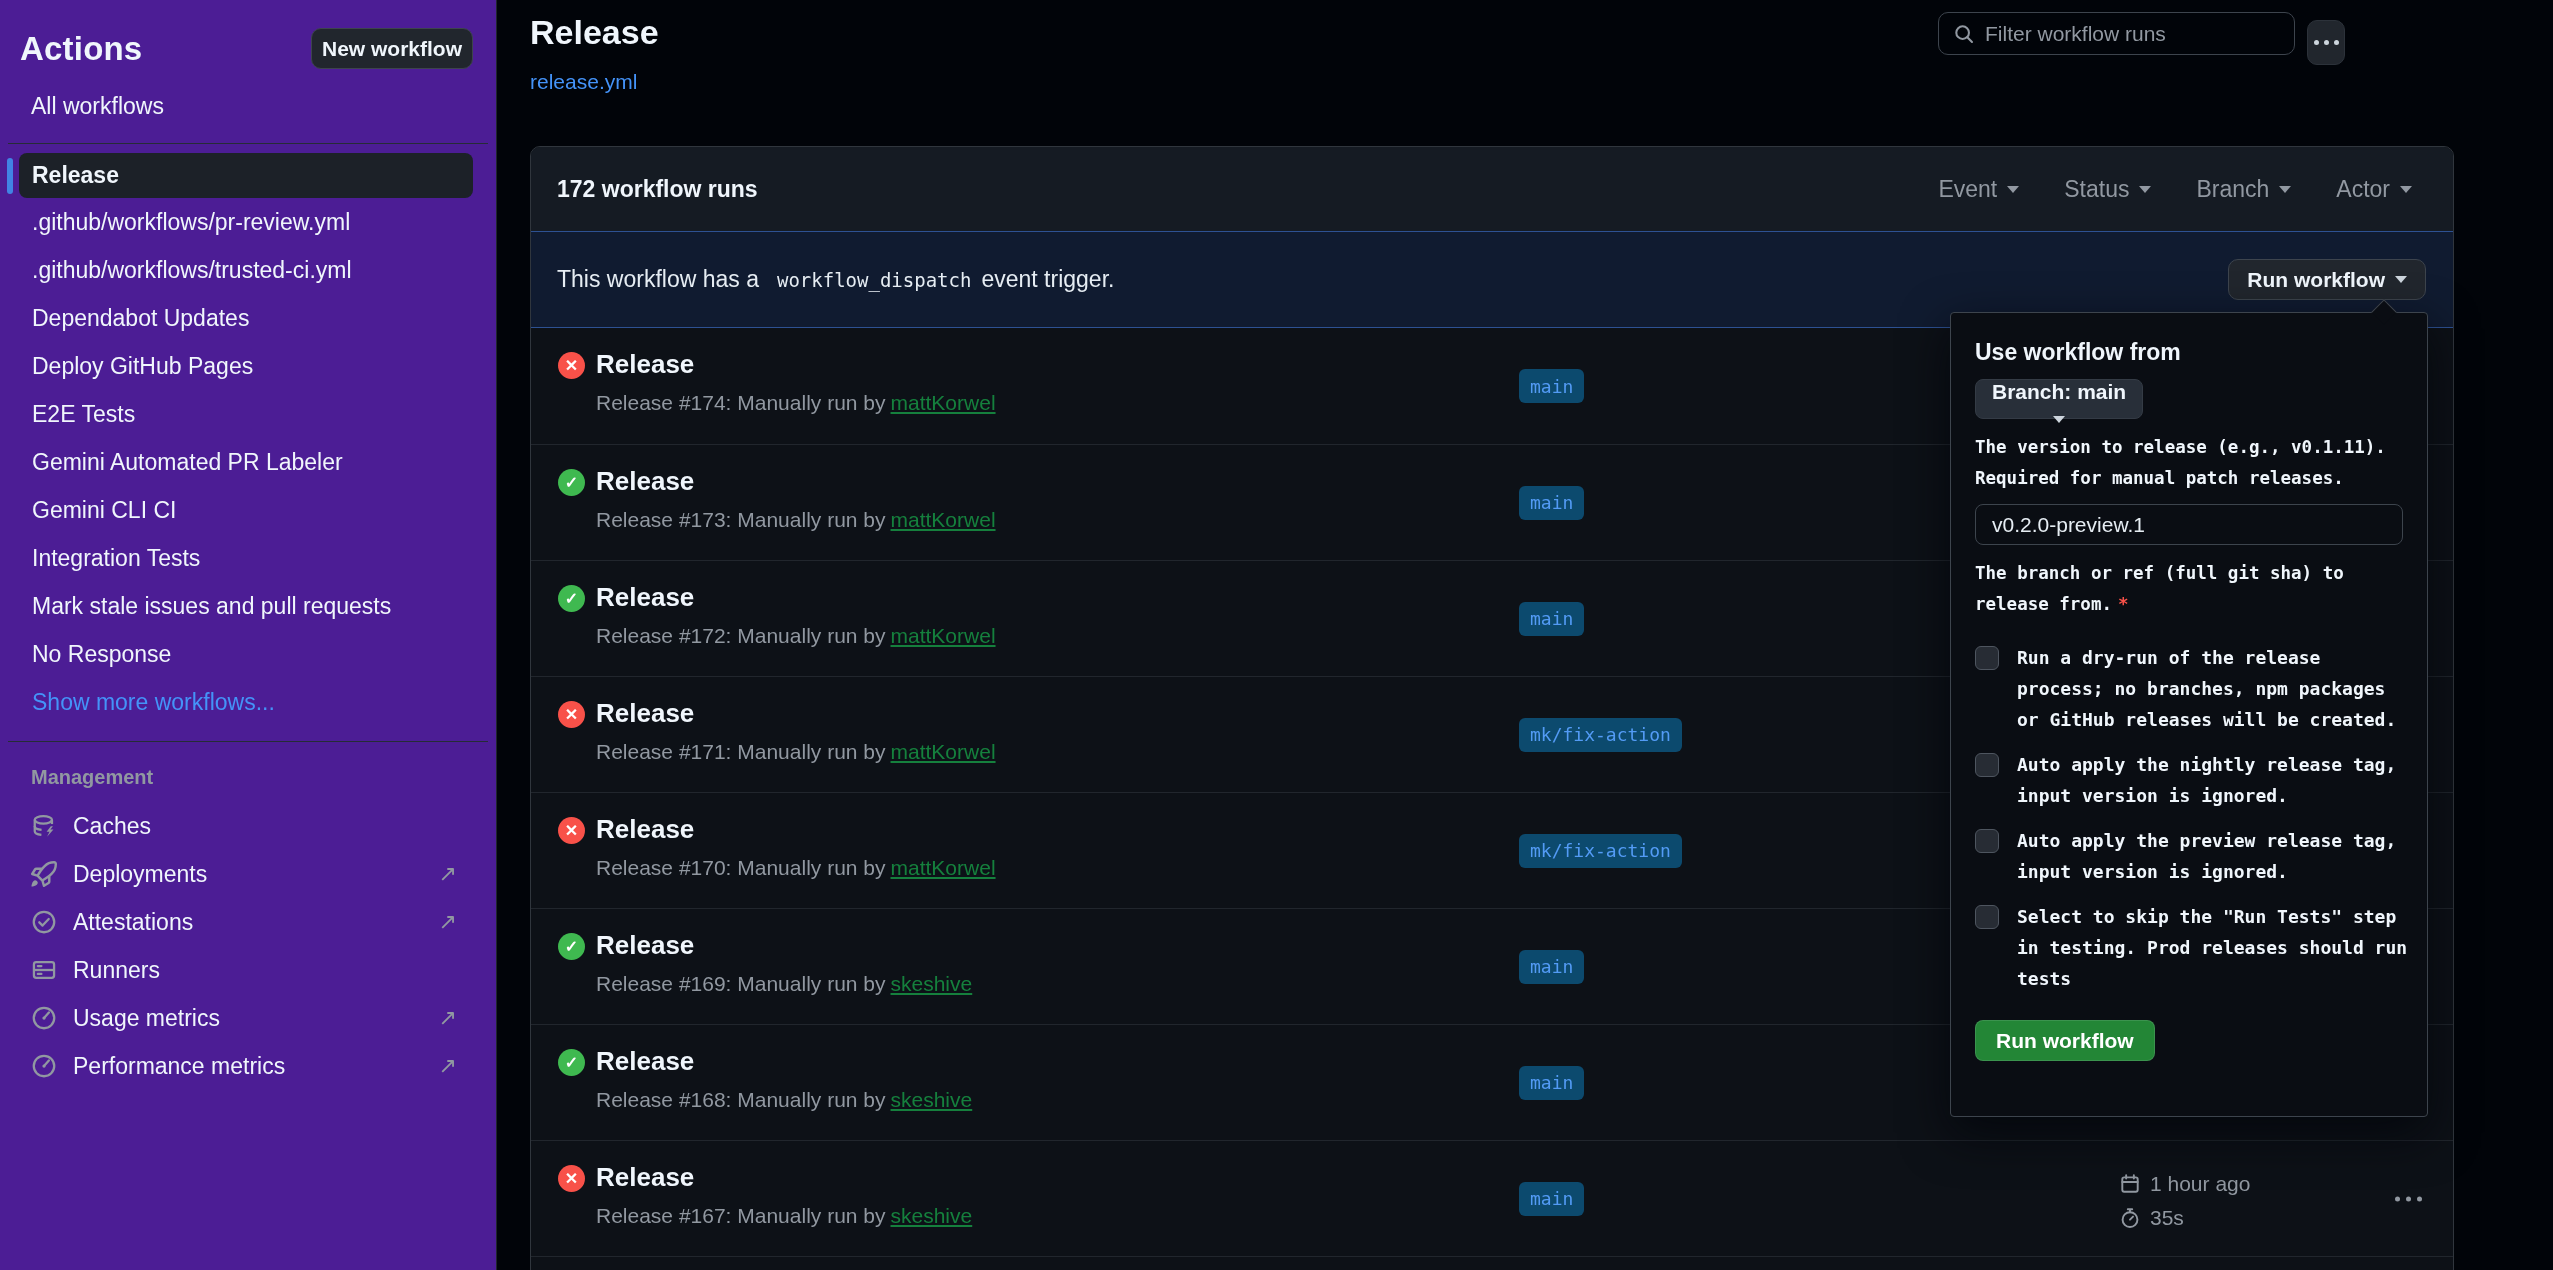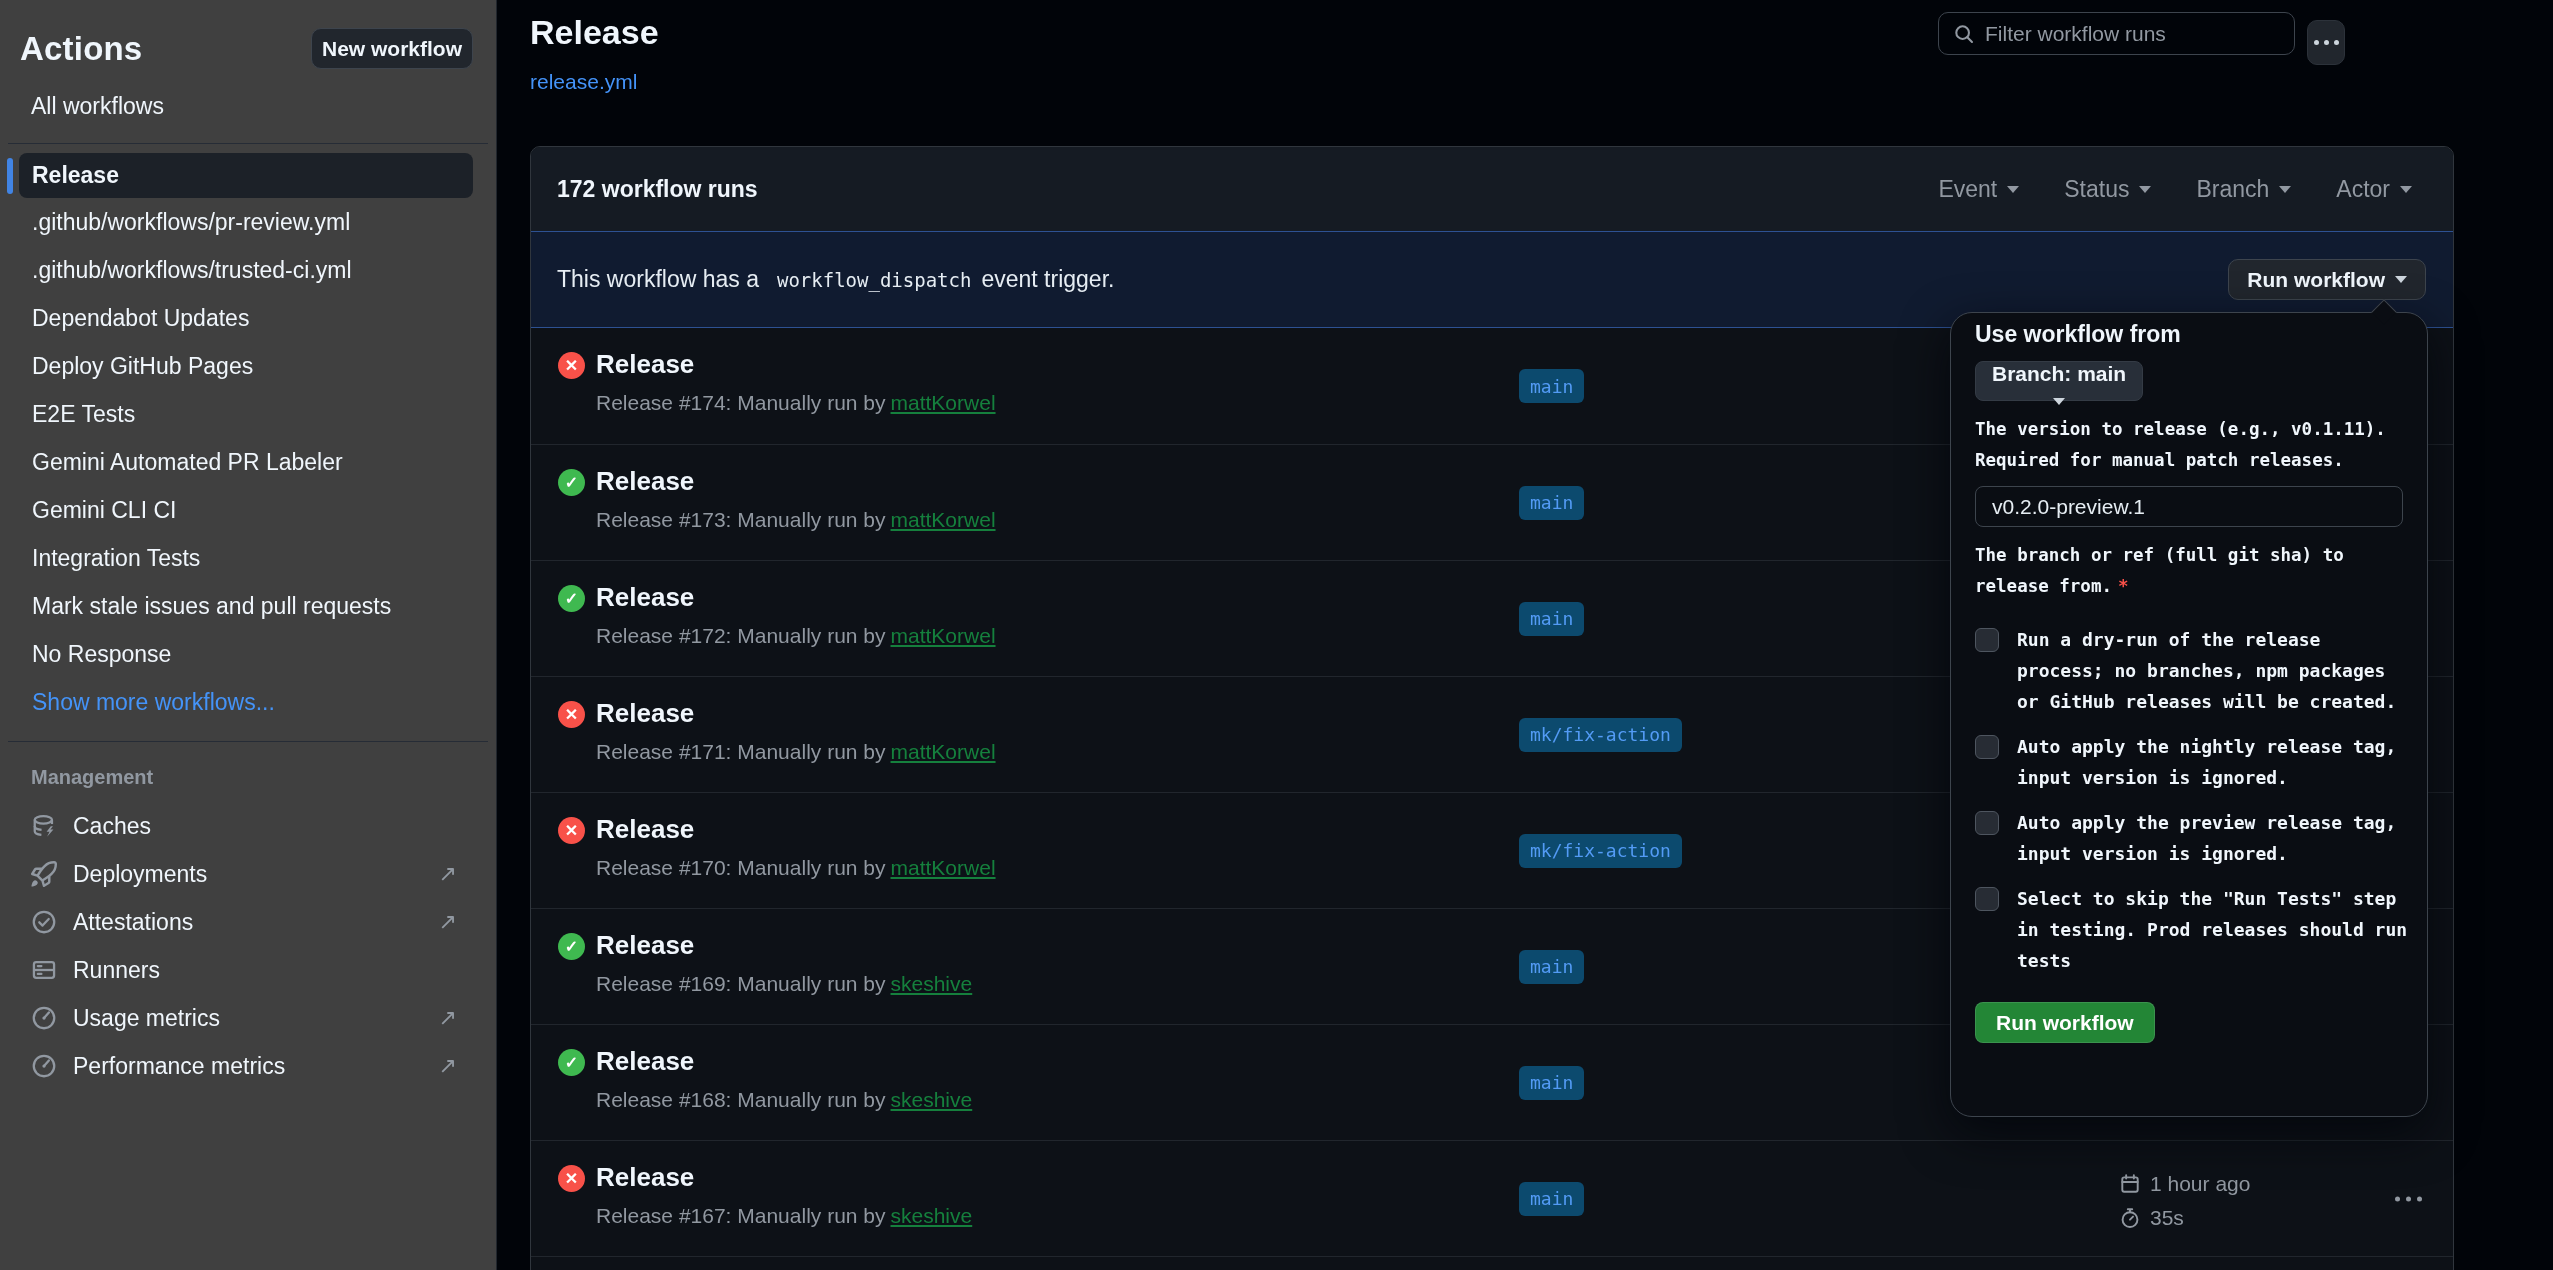--- a/index.html
+++ b/index.html
@@ -7,21 +7,21 @@
   body {
     background:#010409;
     font-family:"Liberation Sans", sans-serif;
     color:#f0f6fc;
     position:relative;
   }
 
   
   .sidebar {
     position:absolute; left:0; top:0; width:497px; height:1270px;
-    background:#404040; border-right:1px solid #21262d;
+    background:#4c1d95; border-right:1px solid #21262d;
   }
   .sidebar-header { position:absolute; left:20px; top:30px; font-size:33px; font-weight:700; letter-spacing:.2px; }
   .btn-default {
     display:inline-flex; align-items:center; justify-content:center;
     background:#21262d; border:1px solid #3d444d; border-radius:10px;
     color:#f0f6fc; font-size:21px; font-weight:600; cursor:pointer;
   }
   .new-workflow-btn { position:absolute; left:311px; top:28px; width:162px; height:41px; }
   .all-workflows { position:absolute; left:31px; top:93px; font-size:23px; color:#f0f6fc; cursor:pointer; }
   .sb-divider { position:absolute; left:8px; right:8px; height:0; border-top:1px solid #262c36; }
@@ -102,22 +102,22 @@
   .run-meta { position:absolute; left:1588px; top:31px; color:#9198a1; font-size:21px; }
   .run-meta .meta-line { display:flex; align-items:center; gap:9px; height:24px; }
   .run-meta .meta-line + .meta-line { margin-top:10px; }
   .run-meta svg { width:22px; height:22px; }
   .row-kebab { position:absolute; left:1856px; top:50%; transform:translateY(-50%); display:flex; gap:6px; cursor:pointer; padding:8px; }
   .run-row.partial { height:15px; border-top:1px solid #21262d; }
 
   
   .run-panel {
     position:absolute; left:1453px; top:312px; width:478px; height:805px;
-    background:#0a0d13; border:1px solid #3d444d; border-radius:22px;
-    box-shadow:0 16px 48px rgba(1,4,9,.75); padding:8px 24px; z-index:5;
+    background:#0a0d13; border:1px solid #3d444d; border-radius:4px;
+    box-shadow:0 16px 48px rgba(1,4,9,.75); padding:26px 24px; z-index:5;
   }
   .panel-caret {
     position:absolute; top:-10px; left:424px; width:18px; height:18px;
     background:#0a0d13; border-left:1px solid #3d444d; border-top:1px solid #3d444d;
     transform:rotate(45deg);
   }
   .panel-heading { font-size:23px; font-weight:600; }
   .branch-select {
     margin-top:13px; height:40px; width:max-content; padding:0 16px; gap:12px;
     background:#282f39; border:1px solid #343b45; border-radius:8px;

